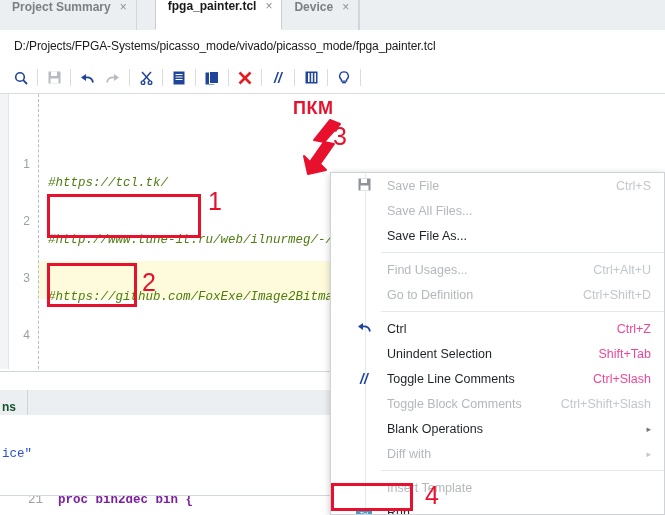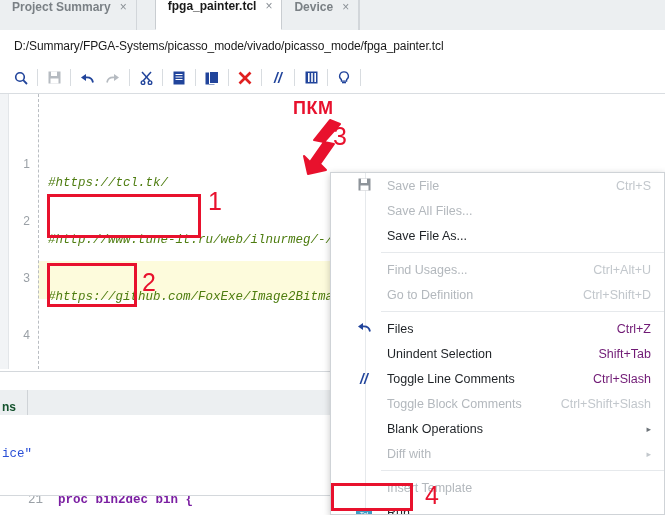--- a/index.html
+++ b/index.html
@@ -130,21 +130,21 @@
   .ctxmenu .iconcol{
     position:absolute;left:0;top:0;width:34px;height:100%;
     background:#ffffff;border-right:1px solid #e6e9ec;
   }
   .mi{
     position:relative;height:25px;display:flex;align-items:center;
     padding-left:40px;box-sizing:border-box;font-size:12.5px;color:#1f2327;
   }
   .mi.disabled{color:#b3b8bd;}
   .mi .acc{
-    position:absolute;right:13px;font-size:12.5px;color:#701a75;
+    position:absolute;right:13px;font-size:12.5px;color:#ec4899;
   }
   .mi.disabled .acc{color:#c2c7cc;}
   .mi .sub{position:absolute;right:13px;font-size:9px;color:#6d7379;}
   .mi.disabled .sub{color:#c2c7cc;}
   .mi .mic{
     position:absolute;left:6px;width:22px;text-align:center;
     color:#21449b;font-size:13px;
   }
   .mi .mic.gray{color:#8e949a;}
   .msep{height:1px;background:#e6e9ec;margin:4px 0 4px 34px;}
@@ -179,21 +179,21 @@
     <span class="x">×</span>
   </div>
   <div class="tab">
     <span>Device</span>
     <span class="x">×</span>
   </div>
   <div class="tabfill"></div>
 </div>
 
 <div class="pathbar">
-  <span>D:/Summary/FPGA-Systems/picasso_mode/vivado/picasso_mode/fpga_painter.tcl</span>
+  <span>D:/Projects/FPGA-Systems/picasso_mode/vivado/picasso_mode/fpga_painter.tcl</span>
 </div>
 
 <div class="toolbar">
   <div class="tbtn">
     <svg width="14" height="14" viewBox="0 0 14 14">
         <circle cx="6" cy="6" r="4.3" fill="none" stroke="currentColor" stroke-width="1.6"></circle>
         <line x1="9.2" y1="9.2" x2="13" y2="13" stroke="currentColor" stroke-width="1.8"></line>
       </svg>
   </div>
   <div class="tsep"></div>
@@ -358,21 +358,21 @@
 
   <div class="msep"></div>
 
   <div class="mi">
     <span class="mic">
       <svg width="14" height="12" viewBox="0 0 14 12">
           <path d="M6 2 L1 5.5 L6 9 Z" fill="currentColor"></path>
           <path d="M5 5.5 q7 -1 8 5" fill="none" stroke="currentColor" stroke-width="1.8"></path>
         </svg>
     </span>
-    <span>Files</span>
+    <span>Ctrl</span>
     <span class="acc">Ctrl+Z</span>
   </div>
 
   <div class="mi">
     <span>Unindent Selection</span>
     <span class="acc">Shift+Tab</span>
   </div>
 
   <div class="mi">
     <span class="mic" style="font-weight:bold;font-style:italic;font-size:14px;">//</span>

